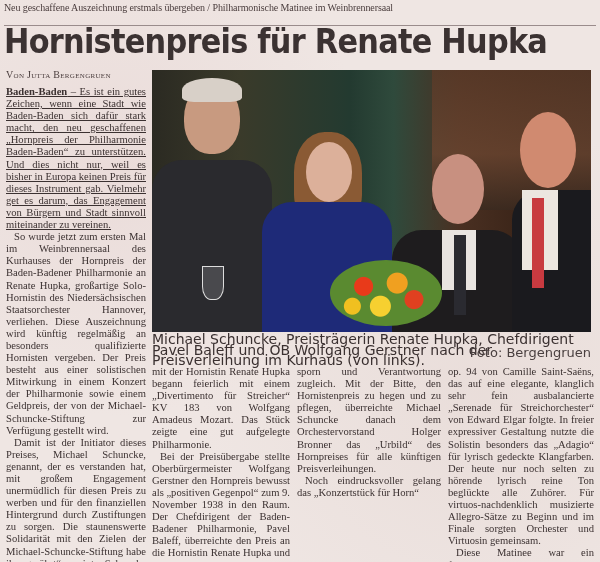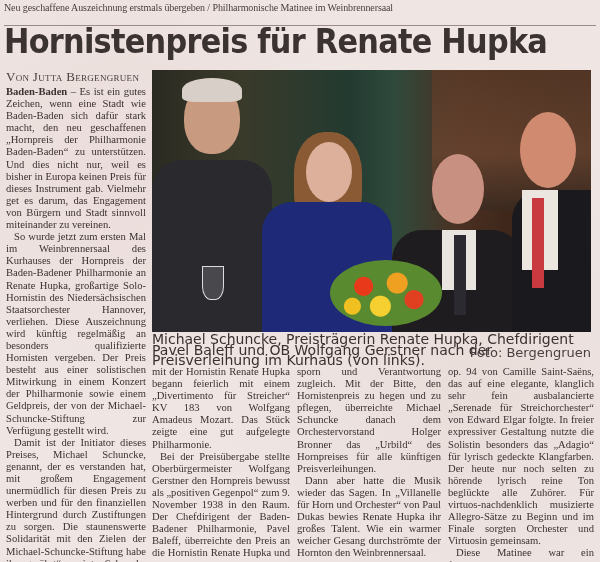--- a/index.html
+++ b/index.html
@@ -20,30 +20,30 @@
   }
   .headline {
     position: absolute; left: 4px; top: 22px;
     font-family: "DejaVu Sans", "Liberation Sans", sans-serif;
     font-size: 33px; font-weight: bold; color: #3b3232;
     letter-spacing: -0.8px; line-height: 40px; white-space: nowrap;
     transform: scaleX(0.92); transform-origin: left top;
   }
   .byline {
     position: absolute; left: 6px; top: 69px;
-    font-size: 13px; color: #4a3d3d; letter-spacing: 0.3px;
+    font-size: 10px; color: #4a3d3d; letter-spacing: 0.3px;
     font-variant: small-caps; text-transform: none;
   }
   .col {
     position: absolute;
     font-size: 10.6px; line-height: 12.1px; text-align: justify;
     hyphens: manual; color: #3b3131;
   }
   .col p { text-indent: 8px; }
-  .col p.first { text-indent: 0; }
+  .col p.first { text-indent: 0; text-decoration: underline; }
   .col p.noindent { text-indent: 0; }
   .dateline { font-weight: bold; }
   #col1 { left: 6px; top: 86px; width: 140px; }
   #col2 { left: 152px; top: 366px; width: 138px; }
   #col3 { left: 297px; top: 366px; width: 144px; }
   #col4 { left: 448px; top: 366px; width: 146px; }
 
   .photo {
     position: absolute; left: 152px; top: 70px; width: 439px; height: 262px;
     background: linear-gradient(90deg, #2b2a22 0%, #3a3a2a 20%, #233a30 45%, #2f4a3c 55%, #4a3022 70%, #3a2418 85%, #2a1e18 100%);
@@ -127,21 +127,20 @@
   <div class="caption">Michael Schuncke, Preisträgerin Renate Hupka, Chefdirigent Pavel Baleff und OB Wolfgang Gerstner nach der Preisverleihung im Kurhaus (von links).</div>
   <div class="credit">Foto: Bergengruen</div>
 
   <div class="col" id="col2">
     <p class="noindent">mit der Hornistin Renate Hupka begann feierlich mit einem „Divertimento für Streicher“ KV 183 von Wolfgang Amadeus Mozart. Das Stück zeigte eine gut aufgelegte Philharmonie.</p>
     <p>Bei der Preisübergabe stellte Oberbürgermeister Wolfgang Gerstner den Hornpreis bewusst als „positiven Gegenpol“ zum 9. November 1938 in den Raum. Der Chefdirigent der Baden-Badener Philharmonie, Pavel Baleff, überreichte den Preis an die Hornistin Renate Hupka und betonte, dass dieser Preis das Ansehen des Orchesters bundesweit erhöhe. Er ist An-</p>
   </div>
 
   <div class="col" id="col3">
     <p class="noindent">sporn und Verantwortung zugleich. Mit der Bitte, den Hornistenpreis zu hegen und zu pflegen, überreichte Michael Schuncke danach dem Orchestervorstand Holger Bronner das „Urbild“ des Hornpreises für alle künftigen Preisverleihungen.</p>
-    <p>Dann aber hatte die Musik wieder das Sagen. In „Villanelle für Horn und Orchester“ von Paul Dukas bewies Renate Hupka ihr großes Talent. Wie ein warmer weicher Gesang durchströmte der Hornton den Weinbrennersaal.</p>
     <p>Noch eindrucksvoller gelang das „Konzertstück für Horn“</p>
   </div>
 
   <div class="col" id="col4">
     <p class="noindent">op. 94 von Camille Saint-Saëns, das auf eine elegante, klanglich sehr fein ausbalancierte „Serenade für Streichorchester“ von Edward Elgar folgte. In freier expressiver Gestaltung nutzte die Solistin besonders das „Adagio“ für lyrisch gedeckte Klangfarben. Der heute nur noch selten zu hörende lyrisch reine Ton beglückte alle Zuhörer. Für virtuos-nachdenklich musizierte Allegro-Sätze zu Beginn und im Finale sorgten Orchester und Virtuosin gemeinsam.</p>
     <p>Diese Matinee war ein freudiger, vielversprechender Anfang für den Hornpreis.</p>
   </div>
 </div>
 
 </body></html>

